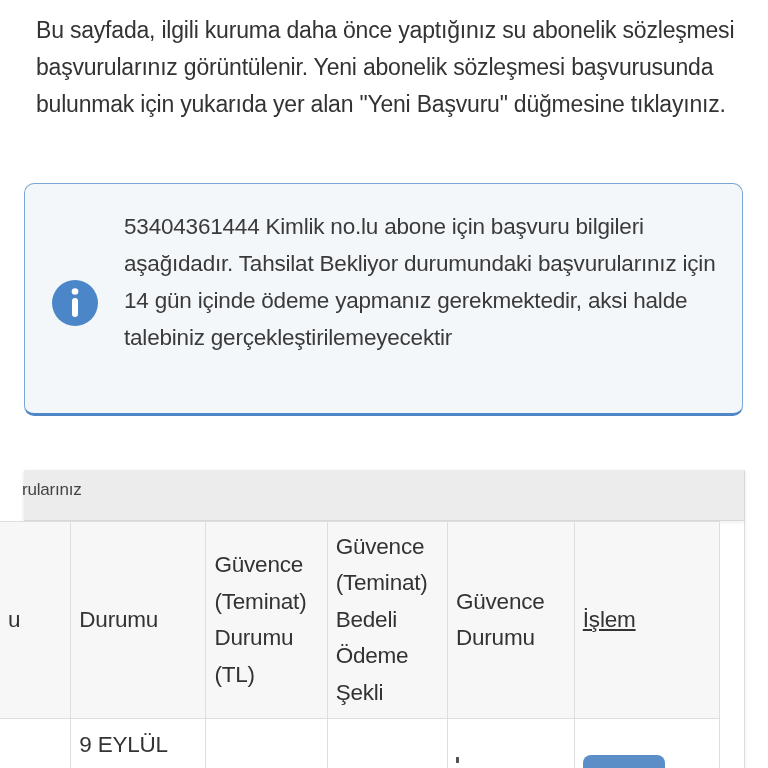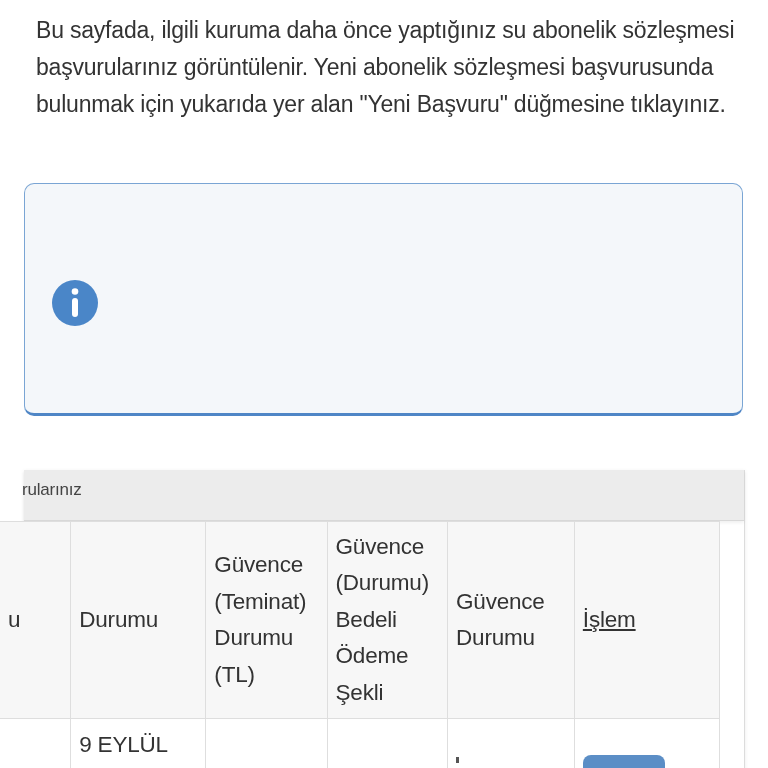--- a/index.html
+++ b/index.html
@@ -86,34 +86,35 @@
 
 <p class="intro">Bu sayfada, ilgili kuruma daha önce yaptığınız su abonelik sözleşmesi başvurularınız görüntülenir. Yeni abonelik sözleşmesi başvurusunda bulunmak için yukarıda yer alan "Yeni Başvuru" düğmesine tıklayınız.</p>
 
 <div class="alert">
   <div class="alert-icon">
     <svg width="46" height="46" viewBox="0 0 46 46">
       <circle cx="23" cy="11.5" r="3.3" fill="#ffffff"></circle>
       <rect x="20" y="18" width="6" height="19" rx="3" fill="#ffffff"></rect>
     </svg>
   </div>
+  <p class="alert-text">53404361444 Kimlik no.lu abone için başvuru bilgileri aşağıdadır. Tahsilat Bekliyor durumundaki başvurularınız için 14 gün içinde ödeme yapmanız gerekmektedir, aksi halde talebiniz gerçekleştirilemeyecektir</p>
 </div>
 
 <div class="panel">
   <div class="panel-heading">
     <span class="panel-title">rularınız</span>
   </div>
 
   <table class="apps">
     <thead>
       <tr>
         <th class="col0 first">u</th>
         <th class="col1">Durumu</th>
         <th class="col2">Güvence (Teminat) Durumu (TL)</th>
-        <th class="col3">Güvence (Durumu) Bedeli Ödeme Şekli</th>
+        <th class="col3">Güvence (Teminat) Bedeli Ödeme Şekli</th>
         <th class="col4">Güvence Durumu</th>
         <th class="col5">İşlem</th>
       </tr>
     </thead>
     <tbody>
       <tr>
         <td class="col0 first"></td>
         <td class="col1">9 EYLÜL</td>
         <td class="col2"></td>
         <td class="col3"></td>

